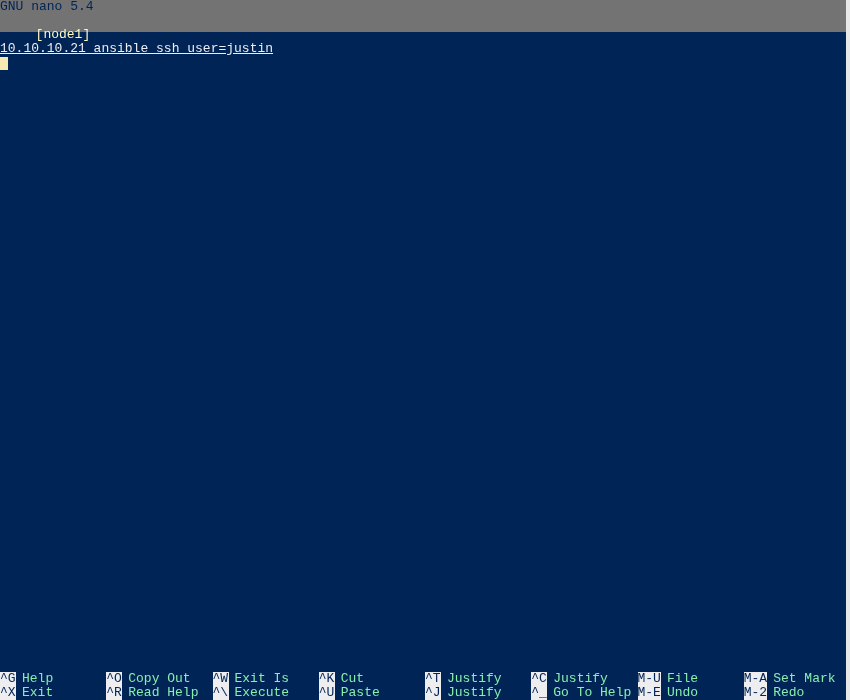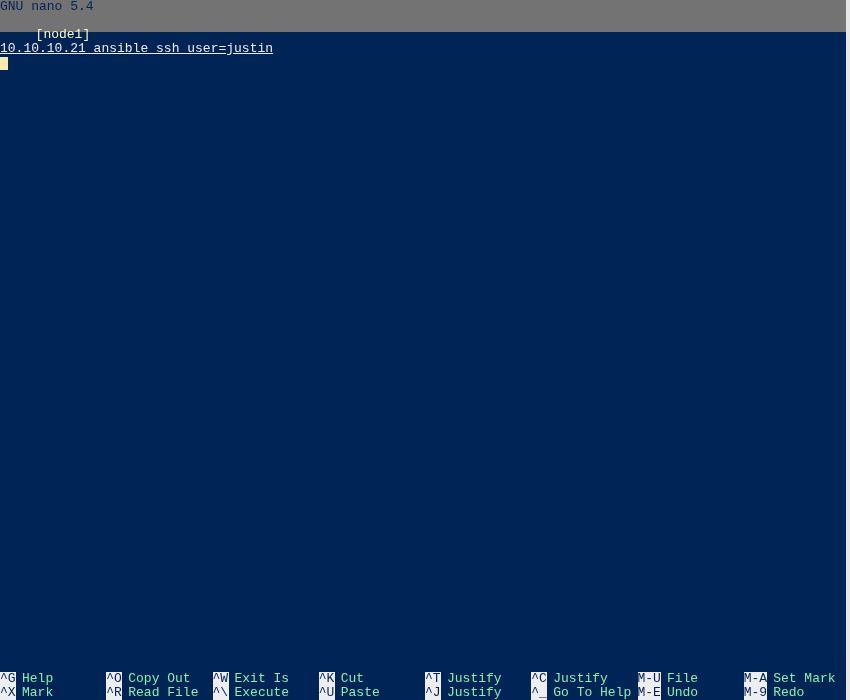--- a/index.html
+++ b/index.html
@@ -127,25 +127,25 @@
         <span class="desc">File</span>
       </div>
     <div class="shortcut">
         <span class="key">M-A</span>
         <span class="desc">Set Mark</span>
       </div>
   </div>
   <div class="footer-row">
     <div class="shortcut">
         <span class="key">^X</span>
-        <span class="desc">Mark</span>
+        <span class="desc">Exit</span>
       </div>
     <div class="shortcut">
         <span class="key">^R</span>
-        <span class="desc">Read File</span>
+        <span class="desc">Read Help</span>
       </div>
     <div class="shortcut">
         <span class="key">^\</span>
         <span class="desc">Execute</span>
       </div>
     <div class="shortcut">
         <span class="key">^U</span>
         <span class="desc">Paste</span>
       </div>
     <div class="shortcut">
@@ -154,19 +154,19 @@
       </div>
     <div class="shortcut">
         <span class="key">^_</span>
         <span class="desc">Go To Help</span>
       </div>
     <div class="shortcut">
         <span class="key">M-E</span>
         <span class="desc">Undo</span>
       </div>
     <div class="shortcut">
-        <span class="key">M-9</span>
+        <span class="key">M-2</span>
         <span class="desc">Redo</span>
       </div>
   </div>
 </div>
 
 <div class="scrollbar"></div>
 
 </body></html>

